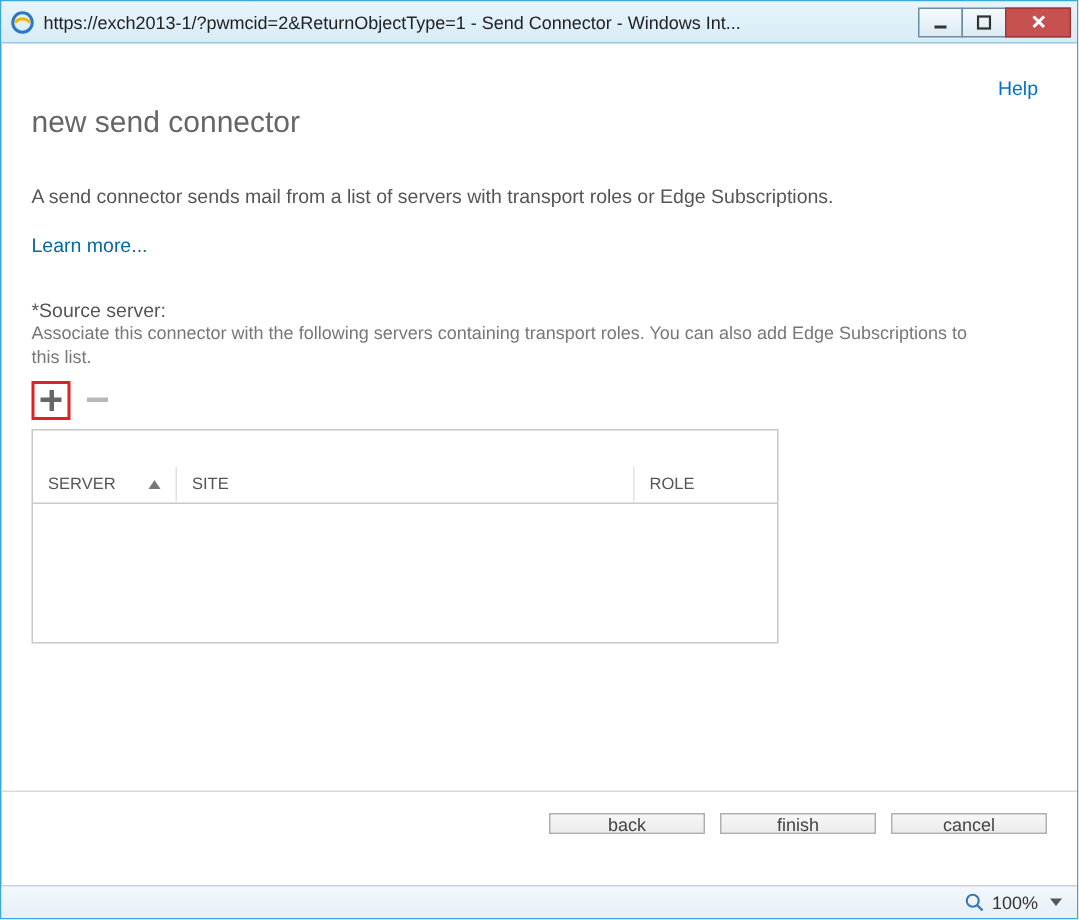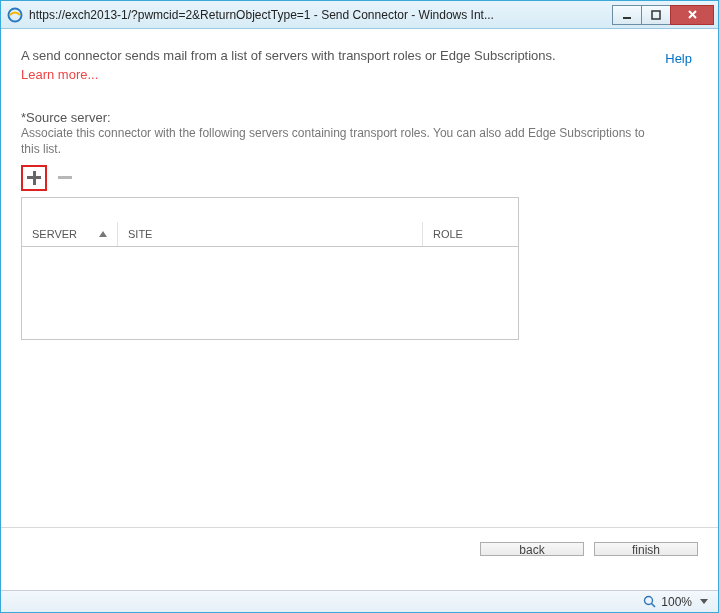--- a/index.html
+++ b/index.html
@@ -13,21 +13,21 @@
 .winbtns { display: flex; }
 .winbtn { width: 30px; height: 20px; border: 1px solid #6b8ea2; background: linear-gradient(#f5fbff,#dceaf3); margin-left: -1px; display: flex; align-items: center; justify-content: center; cursor: default; }
 .winbtn.close { width: 44px; background: #c75050; border-color: #a33; color: #fff; }
 .winbtn svg { display: block; }
 
 .content { flex: 1; display: flex; flex-direction: column; position: relative; gap: 20px; }
 .content-top { padding: 18px 20px 0 20px; flex: 1; position: relative; }
 .help-link { position: absolute; top: 22px; right: 26px; color: #0072c6; font-size: 13px; cursor: pointer; }
 .page-title { font-size: 20px; font-weight: 200; color: #666; margin: 24px 0 28px 0; letter-spacing: 0; }
 .desc { color: #555; font-size: 13px; line-height: 1.35; max-width: 640px; }
-.learn { color: #ef4444; cursor: pointer; display: inline-block; margin-top: 2px; }
+.learn { color: #0369a1; cursor: pointer; display: inline-block; margin-top: 16px; }
 .section-label { color: #555; margin-top: 28px; font-size: 13px; }
 .section-help { color: #777; font-size: 12px; line-height: 1.35; max-width: 640px; }
 
 .toolbar { margin-top: 8px; display: flex; align-items: center; }
 .tb-btn { width: 24px; height: 24px; display: flex; align-items: center; justify-content: center; margin-right: 6px; cursor: pointer; }
 .tb-btn.add-box { border: 2px solid #d22; width: 26px; height: 26px; }
 .plus-h, .plus-v { background: #666; position: absolute; }
 .plus { position: relative; width: 14px; height: 14px; }
 .plus .plus-h { width: 14px; height: 3px; top: 5.5px; left: 0; }
 .plus .plus-v { width: 3px; height: 14px; left: 5.5px; top: 0; }
@@ -78,20 +78,21 @@
             <path d="M2 2 L9 9 M9 2 L2 9" stroke="#fff" stroke-width="2"></path>
           </svg>
       </div>
     </div>
   </div>
 
   <div class="content">
     <div class="content-top">
       <span class="help-link">Help</span>
 
+      <h1 class="page-title">new send connector</h1>
 
       <div class="desc">A send connector sends mail from a list of servers with transport roles or Edge Subscriptions.</div>
       <span class="learn">Learn more...</span>
 
       <div class="section-label">*Source server:</div>
       <div class="section-help">Associate this connector with the following servers containing transport roles. You can also add Edge Subscriptions to this list.</div>
 
       <div class="toolbar">
         <div class="tb-btn add-box">
           <span class="plus">
@@ -117,20 +118,21 @@
             <span>ROLE</span>
           </div>
         </div>
         <div class="grid-body"></div>
       </div>
     </div>
 
     <div class="footer">
       <button class="btn">back</button>
       <button class="btn">finish</button>
+      <button class="btn">cancel</button>
     </div>
 
     <div class="statusbar">
       <span class="zoom-icon">
         <svg viewBox="0 0 14 14" width="14" height="14">
             <circle cx="5.5" cy="5.5" r="4" fill="none" stroke="#3477b5" stroke-width="1.4"></circle>
             <line x1="8.5" y1="8.5" x2="12" y2="12" stroke="#3477b5" stroke-width="1.6"></line>
           </svg>
       </span>
       <span>100%</span>

